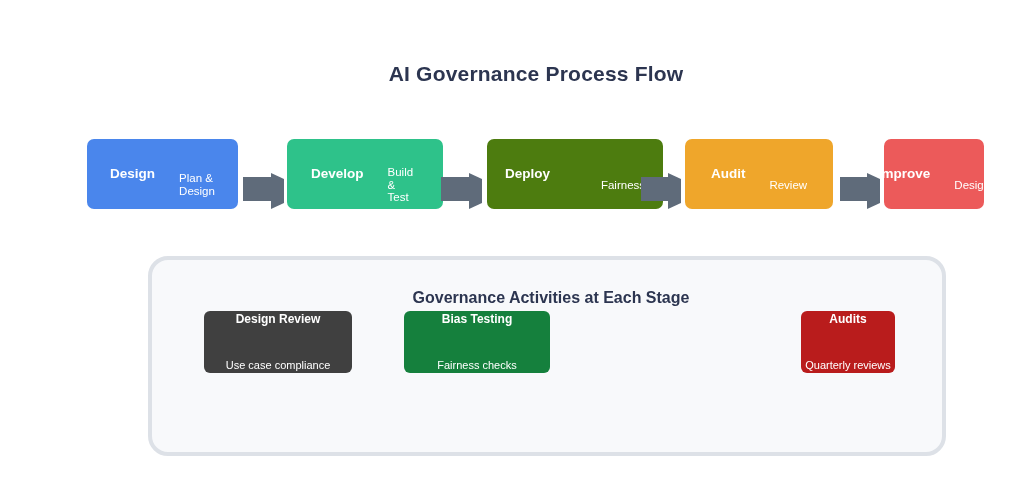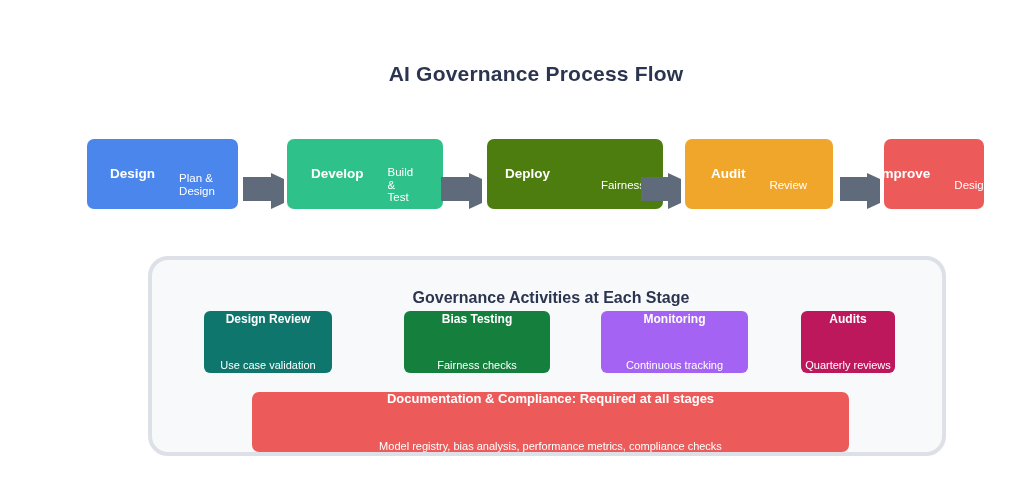--- a/index.html
+++ b/index.html
@@ -123,35 +123,27 @@
       </div>
       <div class="arrow" style="left: 816px; width: 40px;">
         <div class="shaft" style="width: 27px; background: rgb(95, 107, 122);"></div>
         <div class="head" style="left: 27px; border-left-color: rgb(95, 107, 122);"></div>
       </div>
     </div>
 
   <div id="panel" style="background: rgb(248, 249, 251); border-color: rgb(221, 225, 231);">
     <div class="panel-title">Governance Activities at Each Stage</div>
 
-    <div id="compliance-banner" style="background: rgb(236, 90, 90);">
-      <div class="banner-title">Documentation &amp; Compliance: Required at all stages</div>
-      <div class="banner-sub">Model registry, bias analysis, performance metrics, compliance checks</div>
-    </div>
-  <div class="activity-card" style="left: 52px; width: 128px; background: #0f766e;">
+  <div class="activity-card" style="left: 52px; width: 148px; background: #404040;">
         <div class="activity-title">Design Review</div>
-        <div class="activity-sub">Use case validation</div>
+        <div class="activity-sub">Use case compliance</div>
       </div>
       <div class="activity-card" style="left: 252px; width: 146px; background: #15803d;">
         <div class="activity-title">Bias Testing</div>
         <div class="activity-sub">Fairness checks</div>
       </div>
-      <div class="activity-card" style="left: 449px; width: 147px; background: rgb(164, 99, 242);">
-        <div class="activity-title">Monitoring</div>
-        <div class="activity-sub">Continuous tracking</div>
-      </div>
-      <div class="activity-card" style="left: 649px; width: 94px; background: #be185d;">
+      <div class="activity-card" style="left: 649px; width: 94px; background: #b91c1c;">
         <div class="activity-title">Audits</div>
         <div class="activity-sub">Quarterly reviews</div>
       </div>
     </div>
 
 </div>
 
 </body></html>

